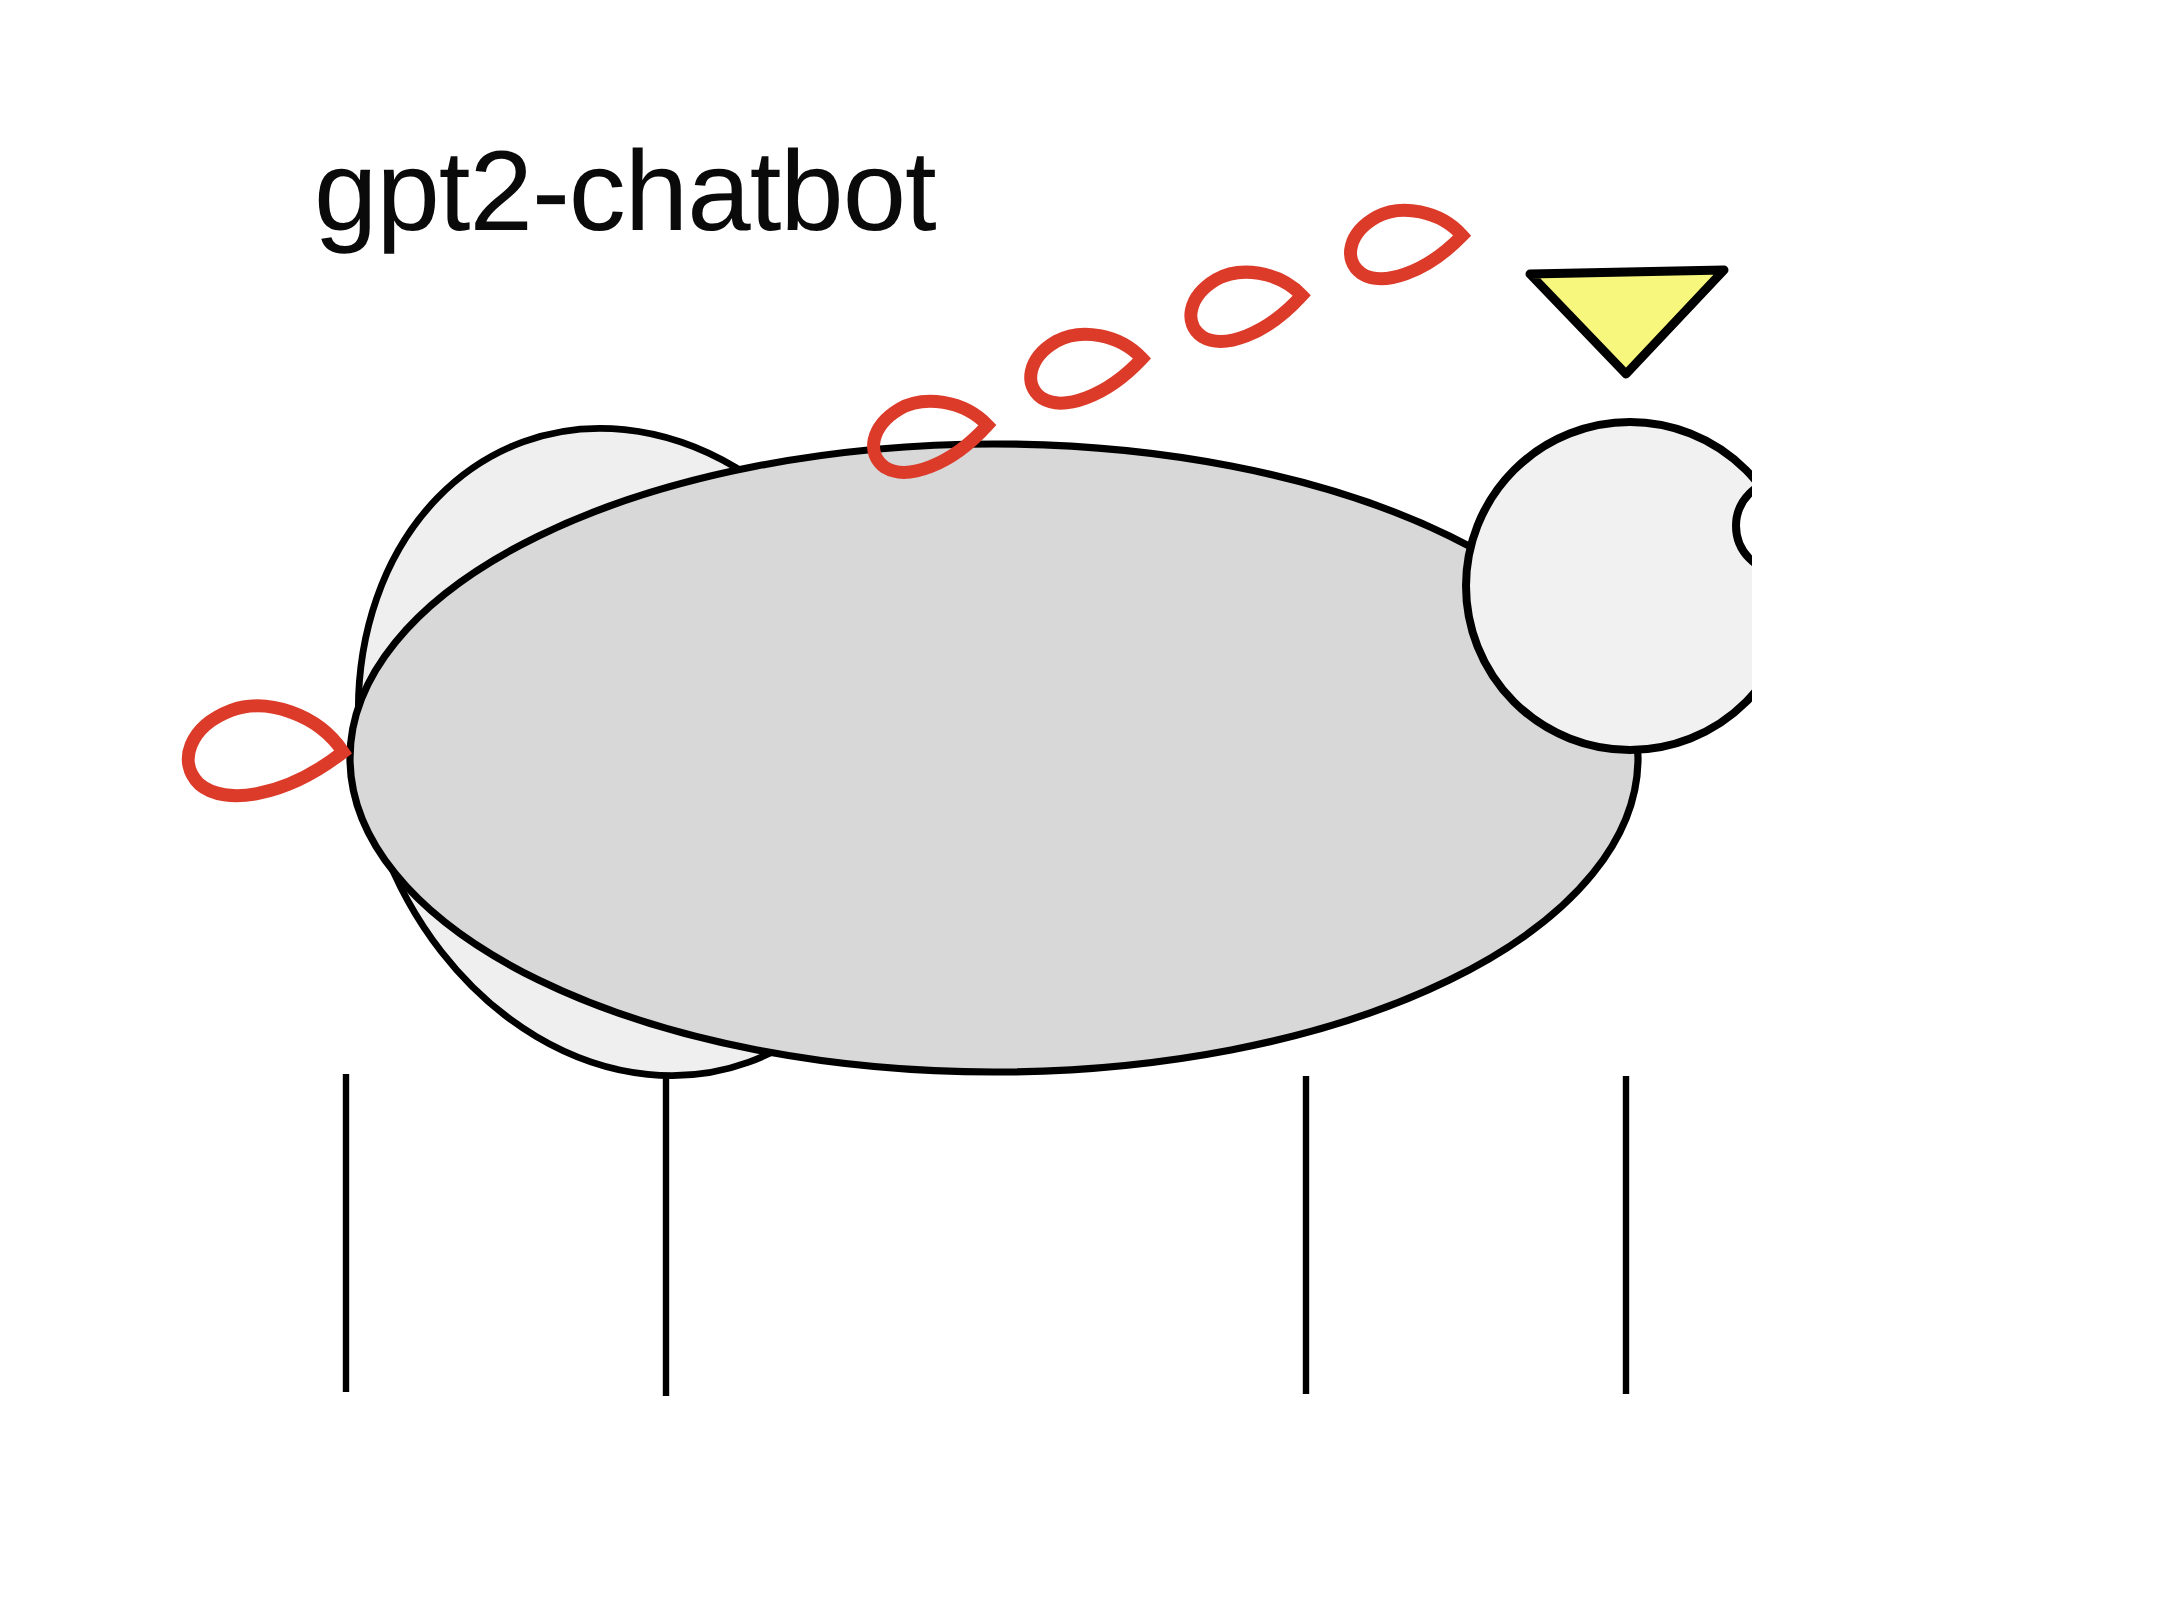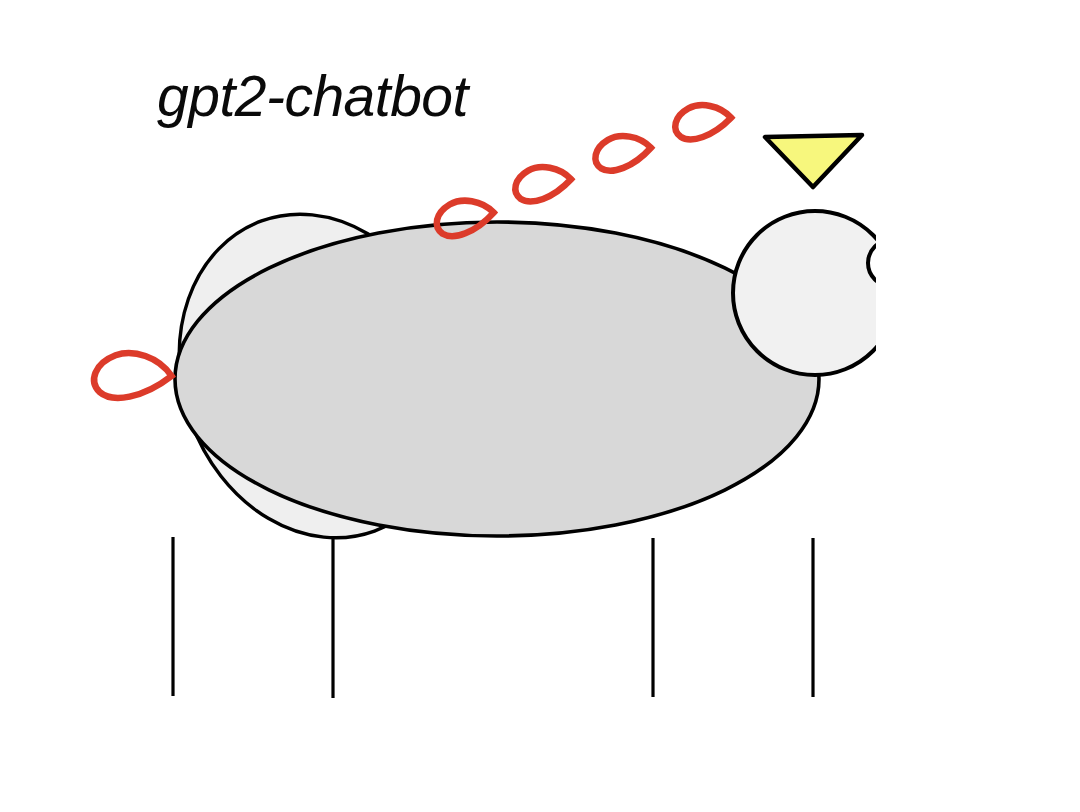--- a/index.html
+++ b/index.html
@@ -7,21 +7,20 @@
     padding: 0;
     background: #ffffff;
   }
   #stage {
     position: relative;
     width: 876px;
     height: 812px;
     background: #ffffff;
     overflow: hidden;
     font-family: "Liberation Sans", sans-serif;
-    font-style: italic;
   }
   #drawing-svg {
     position: absolute;
     left: 0;
     top: 0;
   }
   .title-label {
     position: absolute;
     left: 157px;
     top: 68px;

